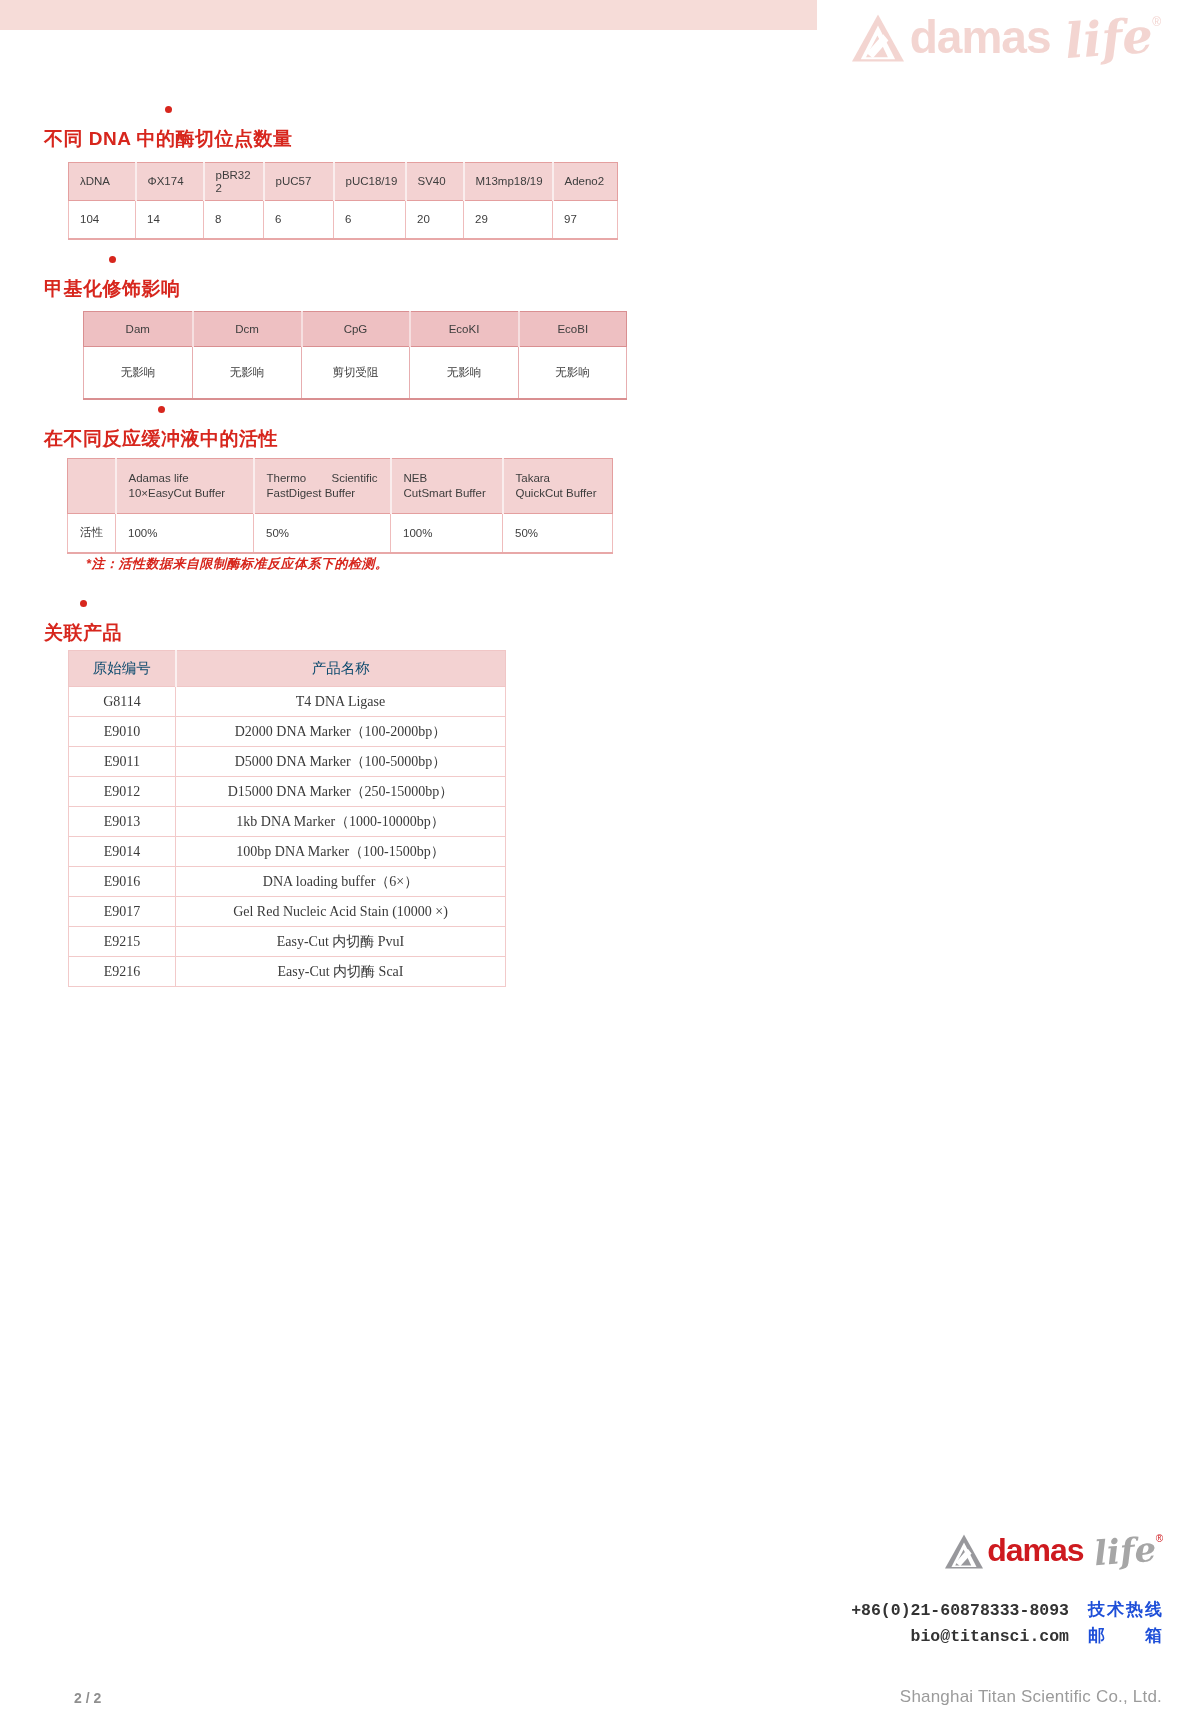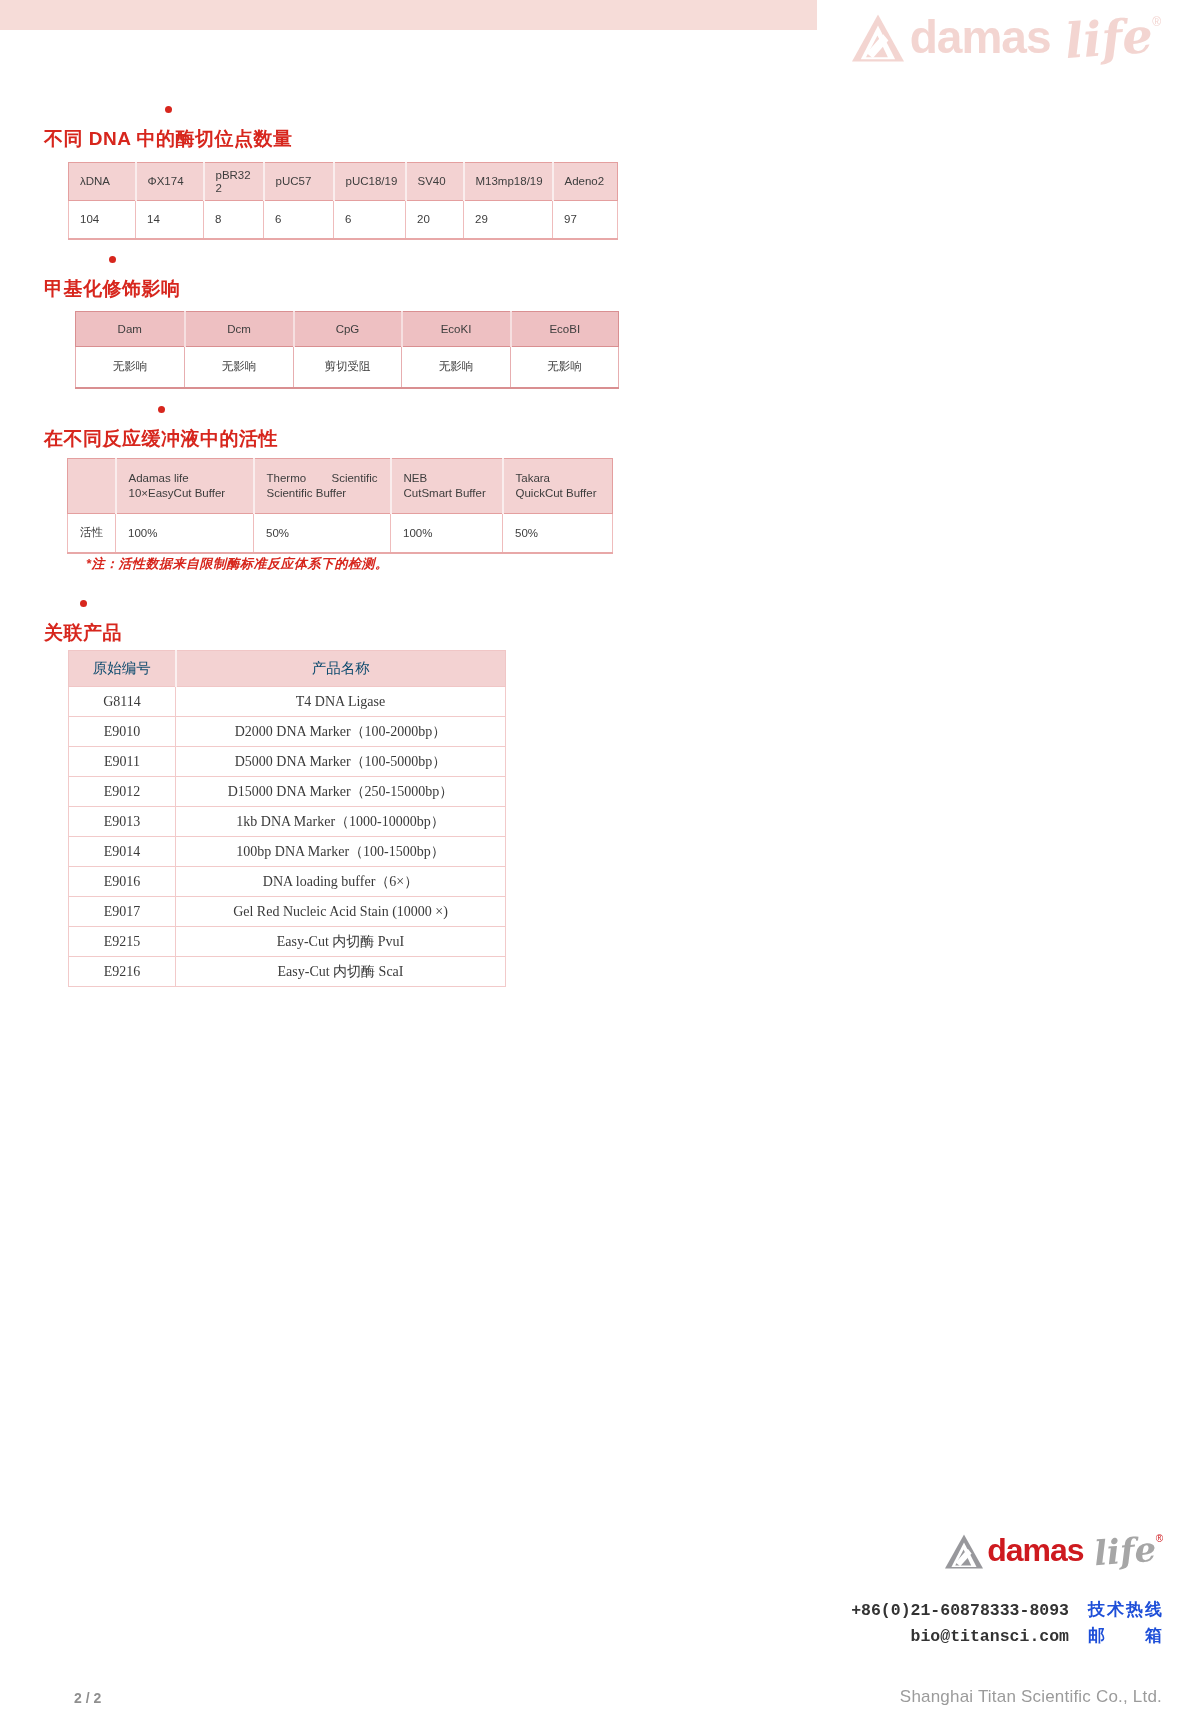--- a/index.html
+++ b/index.html
@@ -35,25 +35,25 @@
 
   
   .t1 { position:absolute; left:68px; top:162px; width:549px; }
   .t1 th { background:#f3d2d2; height:38px; font-size:11.5px; text-align:left; padding:0 6px 0 11px;
            border:1px solid #e49f9f; line-height:13px; word-break:break-all; vertical-align:middle; }
   .t1 th + th { border-left:2px solid #faeded; }
   .t1 td { background:#fff; height:38px; font-size:11.5px; text-align:left; padding:0 6px 0 11px;
            border:1px solid #efbcbc; border-bottom:2px solid #e8a8a8; vertical-align:middle; }
 
   
-  .t2 { position:absolute; left:75px; top:311px; width:543px; }
+  .t2 { position:absolute; left:83px; top:311px; width:543px; }
   .t2 th { background:#eec0c2; height:35px; font-size:11.5px; text-align:center;
            border:1px solid #d98f91; vertical-align:middle; }
   .t2 th + th { border-left:2px solid #f6dfe0; }
-  .t2 td { background:#fff; height:41px; font-size:11.5px; text-align:center;
+  .t2 td { background:#fff; height:52px; font-size:11.5px; text-align:center;
            border:1px solid #e7aeb0; border-bottom:2px solid #d98f91; vertical-align:middle; }
 
   
   .t3 { position:absolute; left:67px; top:458px; width:545px; }
   .t3 th { background:#f3d2d2; height:55px; font-size:11.5px; text-align:left; padding:0 12px;
            border:1px solid #e49f9f; line-height:15px; vertical-align:middle; }
   .t3 th + th { border-left:2px solid #faeded; }
   .t3 td { background:#fff; height:39px; font-size:11.5px; text-align:left; padding:0 12px;
            border:1px solid #efbcbc; border-bottom:2px solid #e8a8a8; vertical-align:middle; }
   .t3 td.rowlab { text-align:center; padding:4px 4px; }
@@ -189,21 +189,21 @@
     </colgroup>
     <thead>
       <tr>
         <th></th>
         <th>
           <span>Adamas life</span><br>
           <span>10×EasyCut Buffer</span>
         </th>
         <th>
           <span class="just">Thermo Scientific</span>
-          <span>Scientific Buffer</span>
+          <span>FastDigest Buffer</span>
         </th>
         <th>
           <span>NEB</span><br>
           <span>CutSmart Buffer</span>
         </th>
         <th>
           <span>Takara</span><br>
           <span>QuickCut Buffer</span>
         </th>
       </tr>

